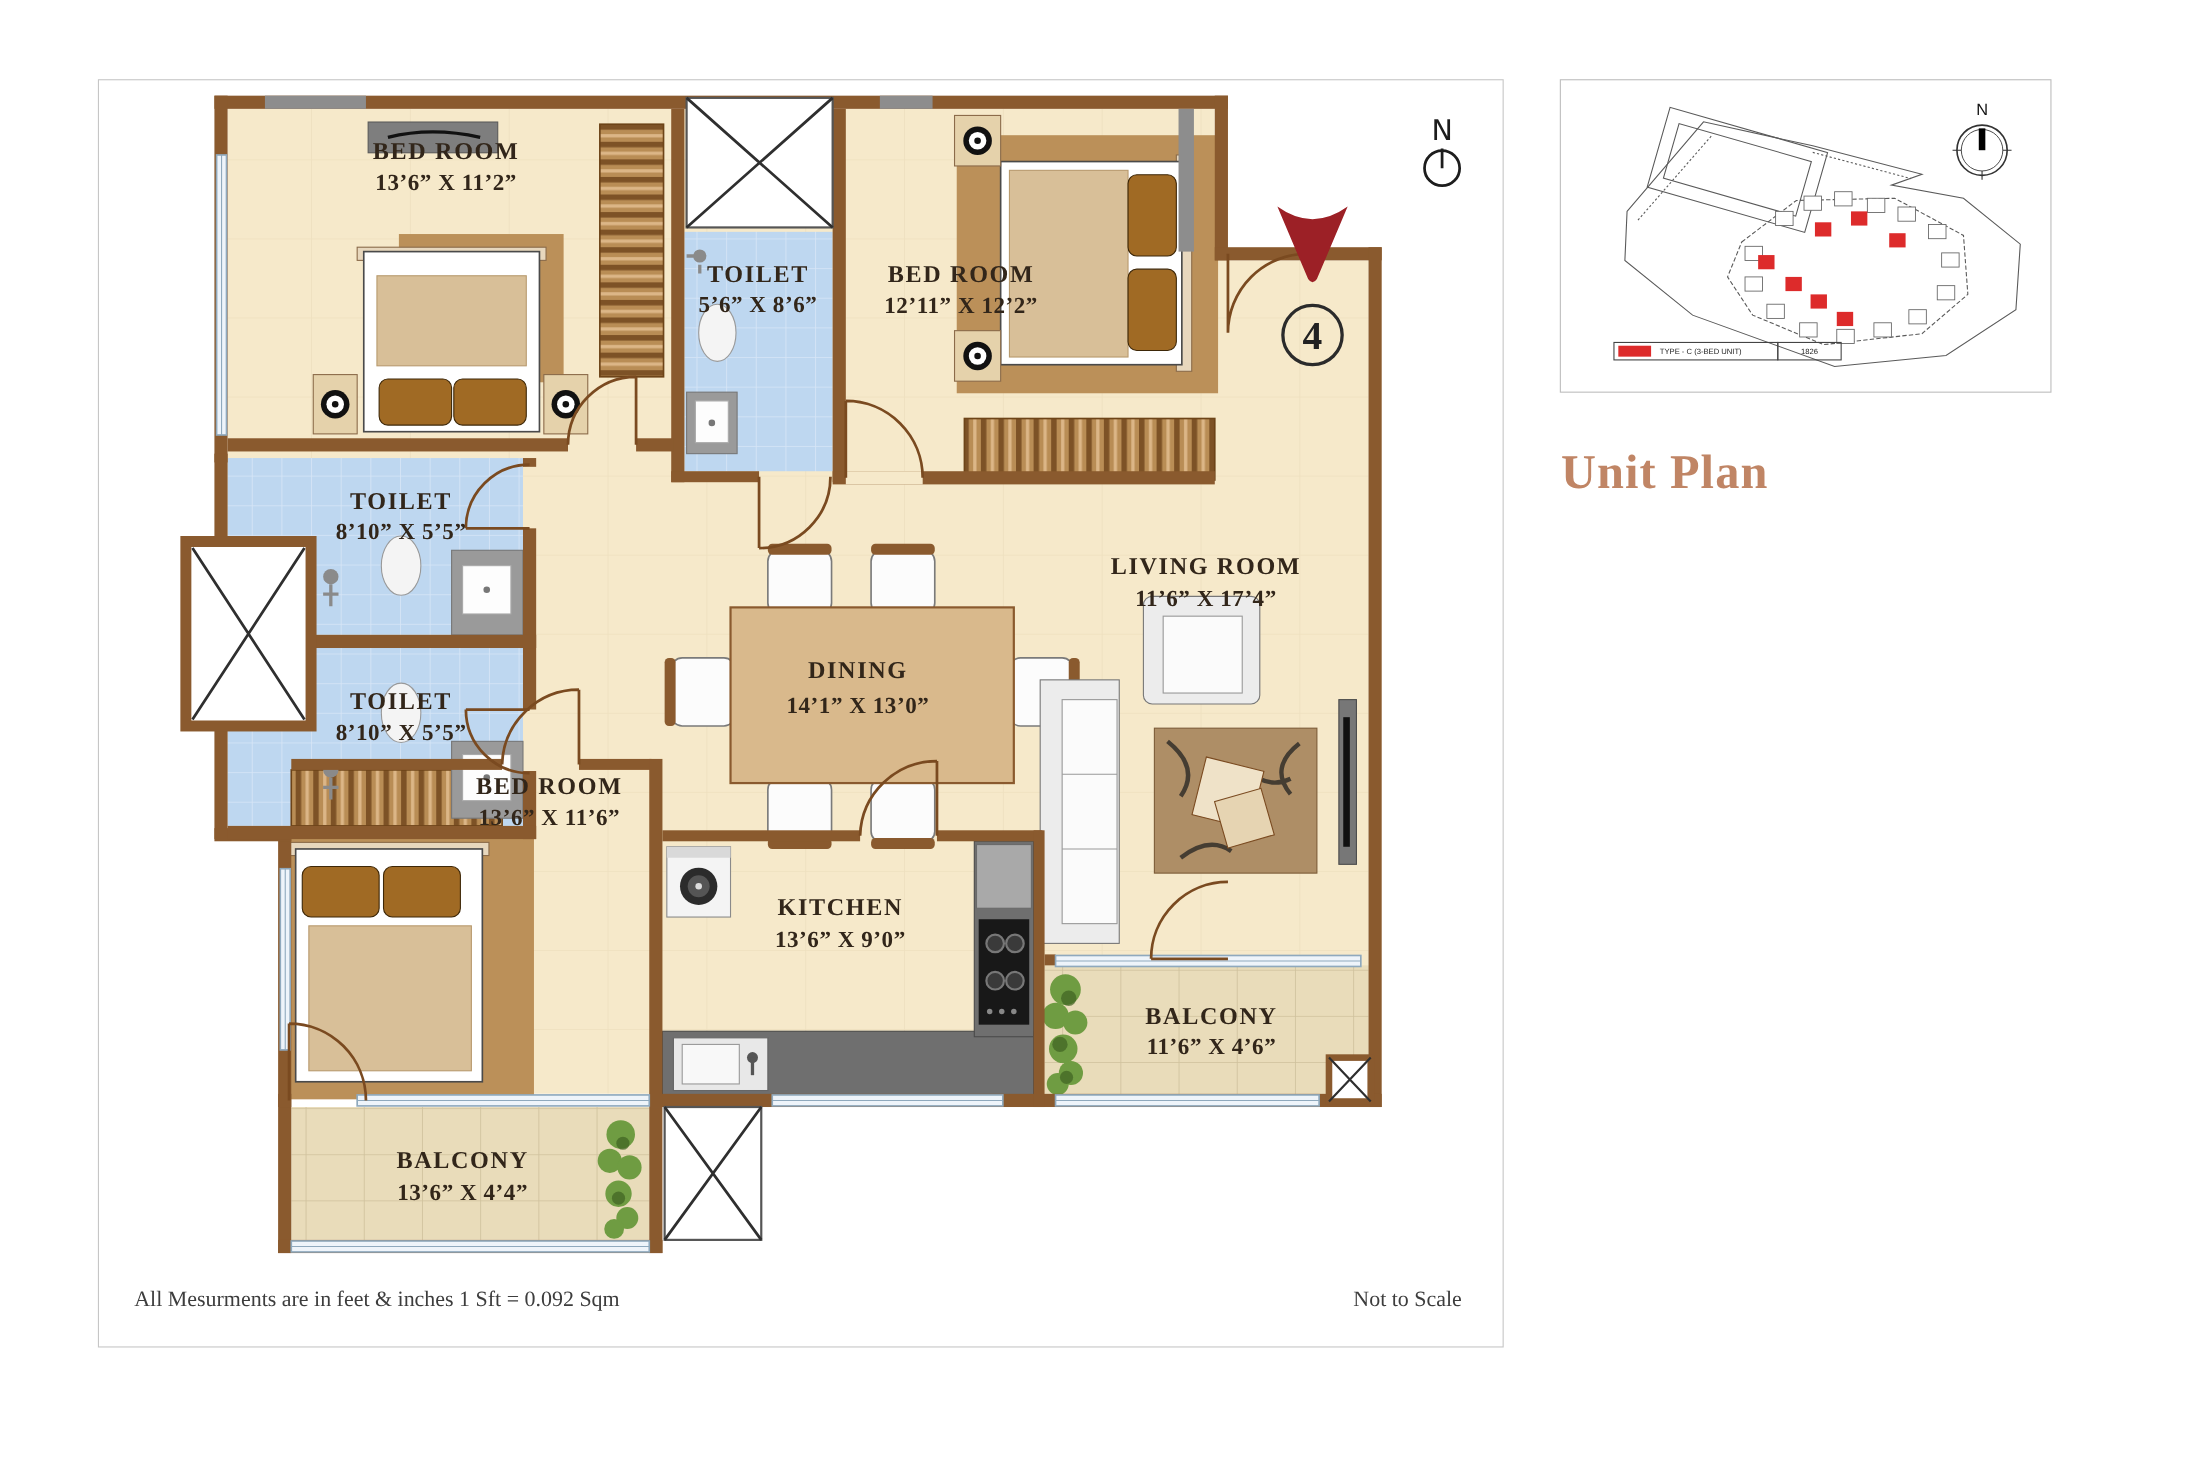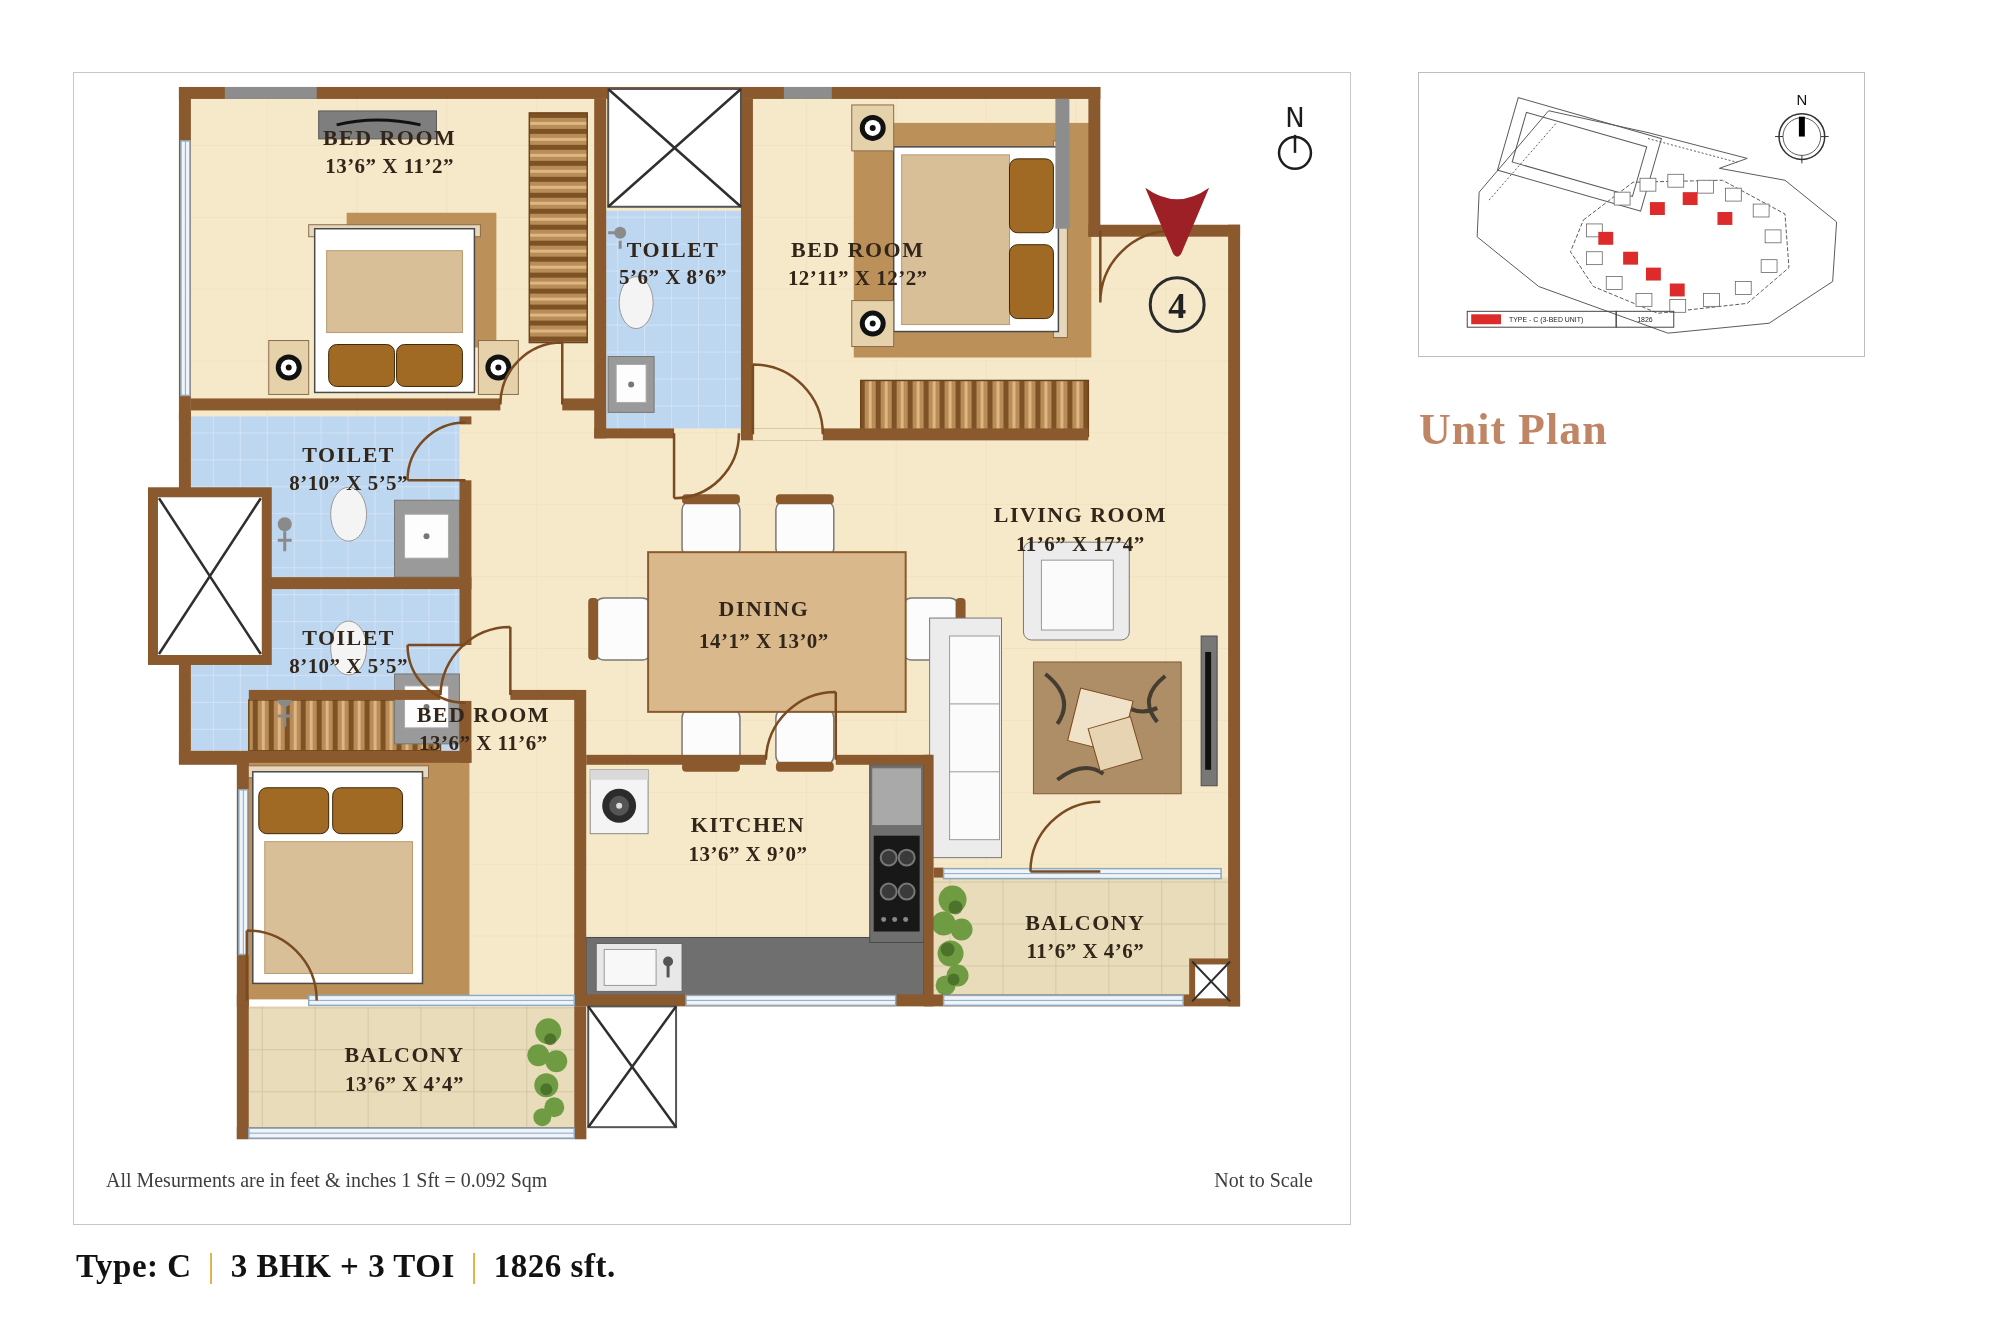--- a/index.html
+++ b/index.html
@@ -1,17 +1,17 @@
 <!DOCTYPE html>
 <html><head>
 <meta charset="utf-8">
 <style>
   html,body{margin:0;padding:0;background:#ffffff;}
   .page{position:relative;width:2000px;height:1333px;background:#fff;overflow:hidden;font-family:"Liberation Serif",serif;}
-  .plan-panel{position:absolute;left:73px;top:72px;width:1278px;height:1153px;border:1px solid #c6c6c6;box-sizing:border-box;background:#fff;}
+  .plan-panel{position:absolute;left:89px;top:72px;width:1278px;height:1153px;border:1px solid #c6c6c6;box-sizing:border-box;background:#fff;}
   .plan-panel svg{display:block;}
   .rname{font-family:"Liberation Serif",serif;font-weight:bold;font-size:22px;fill:#32261a;letter-spacing:1.5px;}
   .rdims{font-family:"Liberation Serif",serif;font-weight:bold;font-size:21px;fill:#32261a;letter-spacing:.5px;}
   .note{font-family:"Liberation Serif",serif;font-size:20px;fill:#3d3d3d;}
   .numlbl{font-family:"Liberation Serif",serif;font-weight:bold;font-size:36px;fill:#222;}
   .nlbl{font-family:"DejaVu Sans",sans-serif;font-size:26px;fill:#1c1c1c;}
   .type-line{position:absolute;left:76px;top:1248px;font-size:33px;font-weight:600;color:#121212;letter-spacing:.5px;font-family:"Liberation Serif",serif;}
   .type-line .sep{color:#dba62b;font-weight:400;margin:0 16px;}
   .sitemap{position:absolute;left:1418px;top:72px;width:447px;height:285px;border:1px solid #bdbdbd;box-sizing:border-box;background:#fff;}
   .unit-plan-heading{position:absolute;left:1419px;top:404px;margin:0;font-size:44px;font-weight:700;color:#c08565;letter-spacing:1px;font-family:"Liberation Serif",serif;}
@@ -387,17 +387,14 @@
         <rect x="52" y="243" width="30" height="10" fill="#dd2b2b"></rect>
         <text class="slbl" x="90" y="251">TYPE - C (3-BED UNIT)</text>
         <rect x="198" y="240" width="58" height="16" fill="none" stroke="#444"></rect>
         <text class="slbl" x="227" y="251" text-anchor="middle">1826</text>
       </g>
     </svg>
   </div>
 
   <h2 class="unit-plan-heading">Unit Plan</h2>
 
-  <div class="type-line">
-    <span>Type: C</span><span class="sep">|</span><span>3 BHK + 3 TOI</span><span class="sep">|</span><span>1826 sft.</span>
-  </div>
 
 </div>
 
 </body></html>

